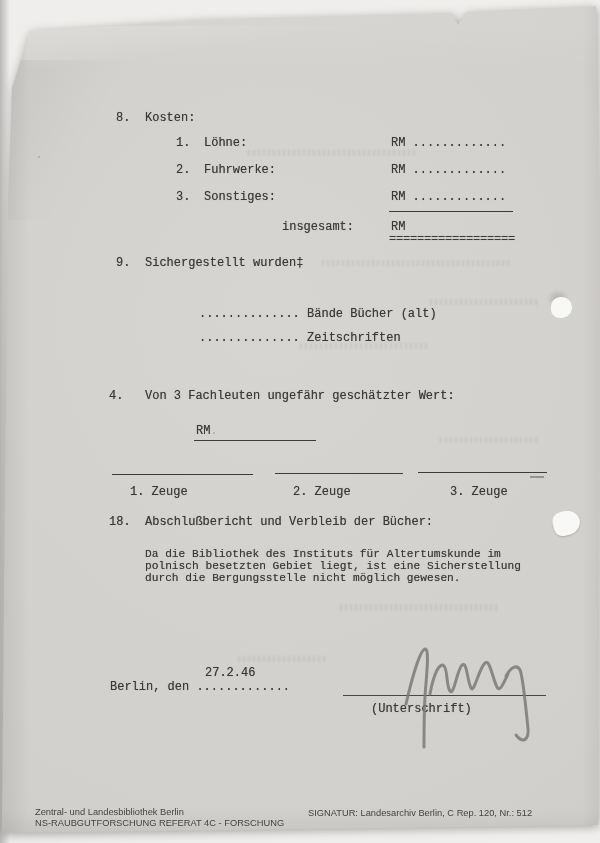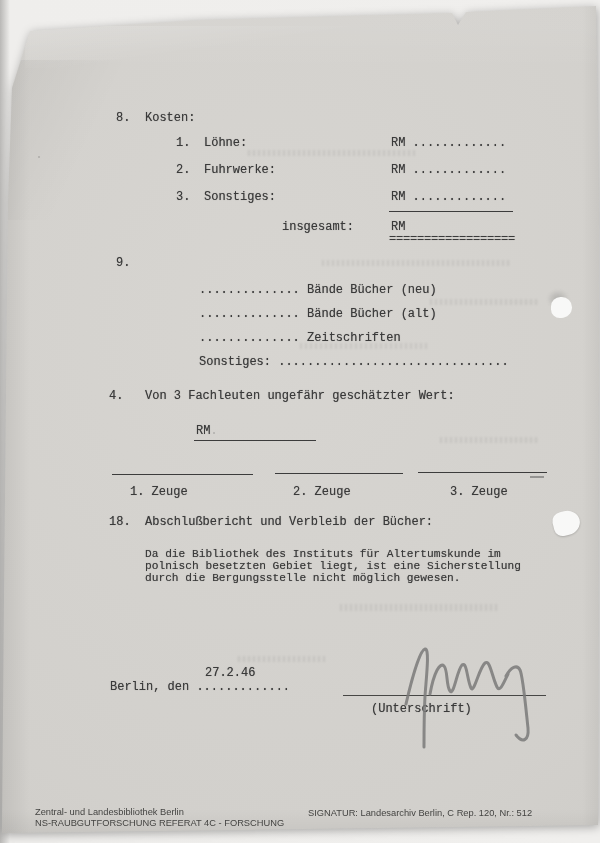--- a/index.html
+++ b/index.html
@@ -77,26 +77,25 @@
     <span class="tw abs" style="left:176px;top:191px;">3.</span>
     <span class="tw abs" style="left:204px;top:191px;">Sonstiges:</span>
     <span class="tw abs" style="left:391px;top:191px;">RM .............</span>
 
     <div class="rule abs" style="left:389px;top:211px;width:124px;"></div>
     <span class="tw abs" style="left:282px;top:221px;">insgesamt:</span>
     <span class="tw abs" style="left:391px;top:221px;">RM</span>
     <span class="tw abs" style="left:389px;top:233px;letter-spacing:-.2px;">==================</span>
 
     <span class="tw abs" style="left:116px;top:257px;">9.</span>
+    <span class="tw abs" style="left:145px;top:257px;">Sichergestellt wurden‡</span>
 
-    <div class="tw abs" style="left:199px;top:284px;"><span>..............</span><span> </span><span>Bände Bücher (neu)</span></div>
     <div class="tw abs" style="left:199px;top:308px;"><span>..............</span><span> </span><span>Bände Bücher (alt)</span></div>
     <div class="tw abs" style="left:199px;top:332px;"><span>..............</span><span> </span><span>Zeitschriften</span></div>
 
-    <div class="tw abs" style="left:199px;top:356px;"><span>Sonstiges:</span><span> </span><span>................................</span></div>
 
     <span class="tw abs" style="left:109px;top:390px;">4.</span>
     <span class="tw abs" style="left:145px;top:390px;">Von 3 Fachleuten ungefähr geschätzter Wert:</span>
 
     <span class="tw abs" style="left:196px;top:425px;">RM</span>
     <div class="rule abs" style="left:194px;top:440px;width:122px;"></div>
 
     <div class="rule abs" style="left:112px;top:474px;width:141px;"></div>
     <div class="rule abs" style="left:275px;top:473px;width:128px;"></div>
     <div class="rule abs" style="left:418px;top:472px;width:129px;"></div>

